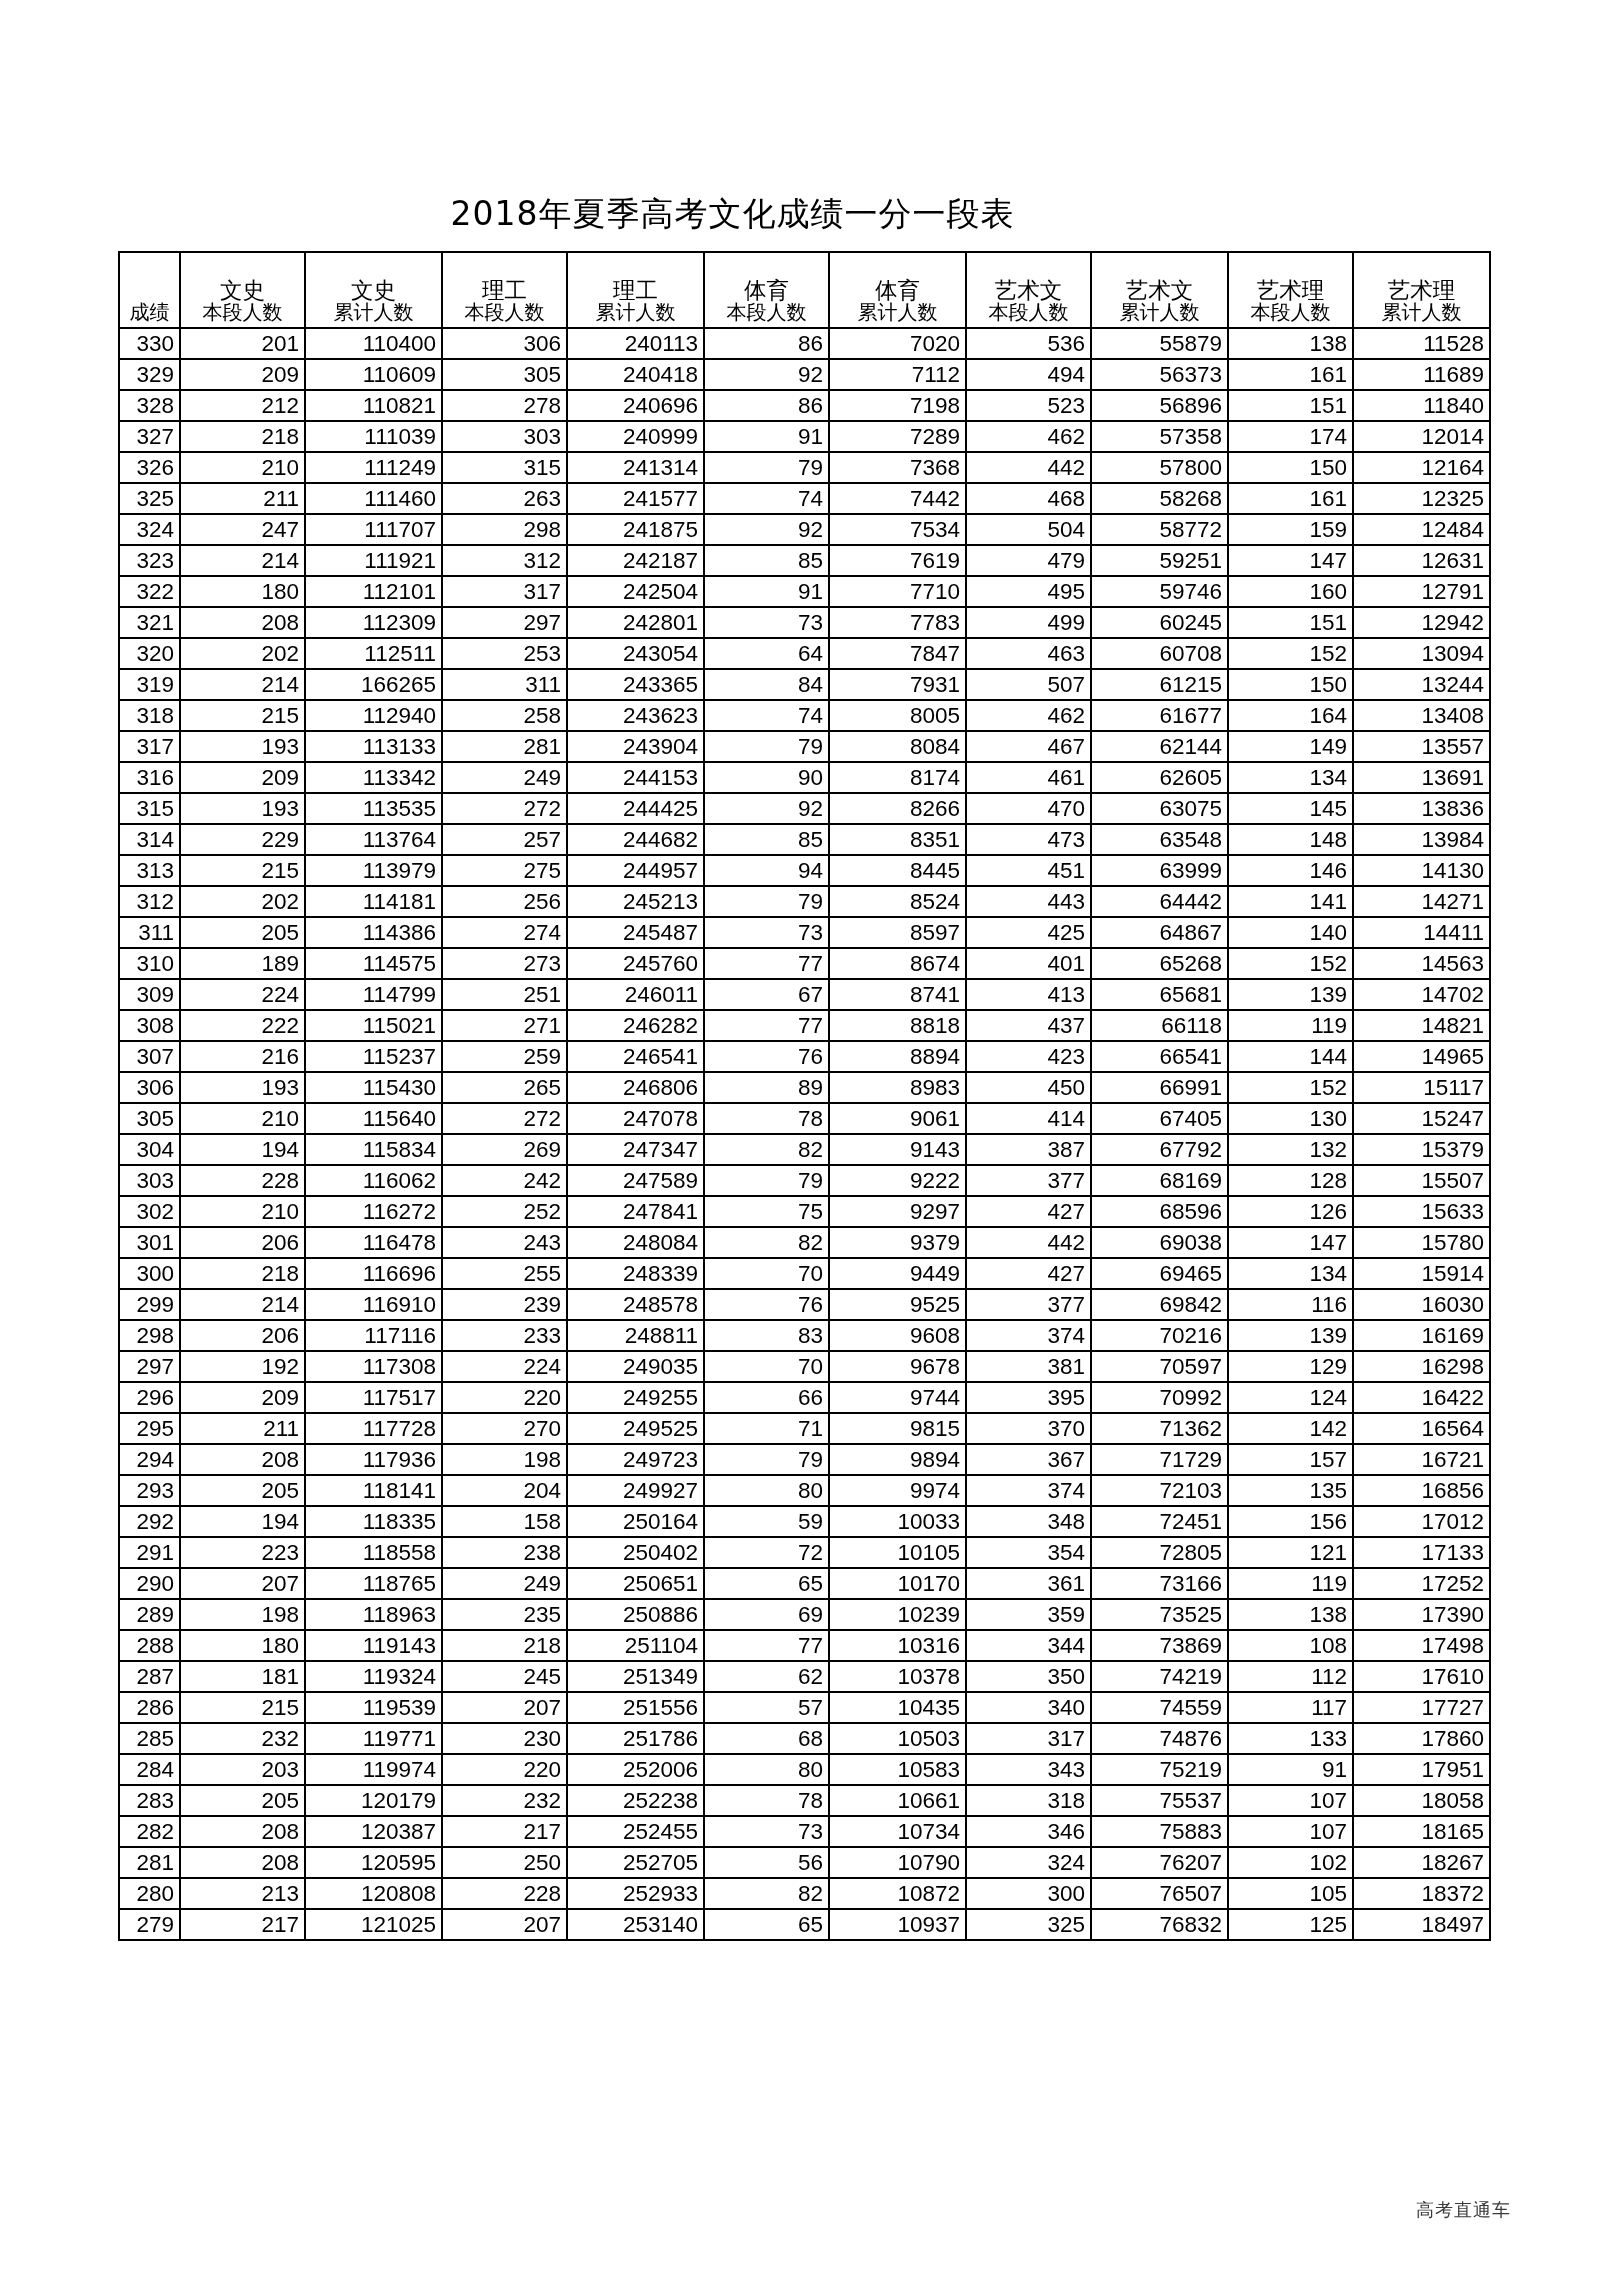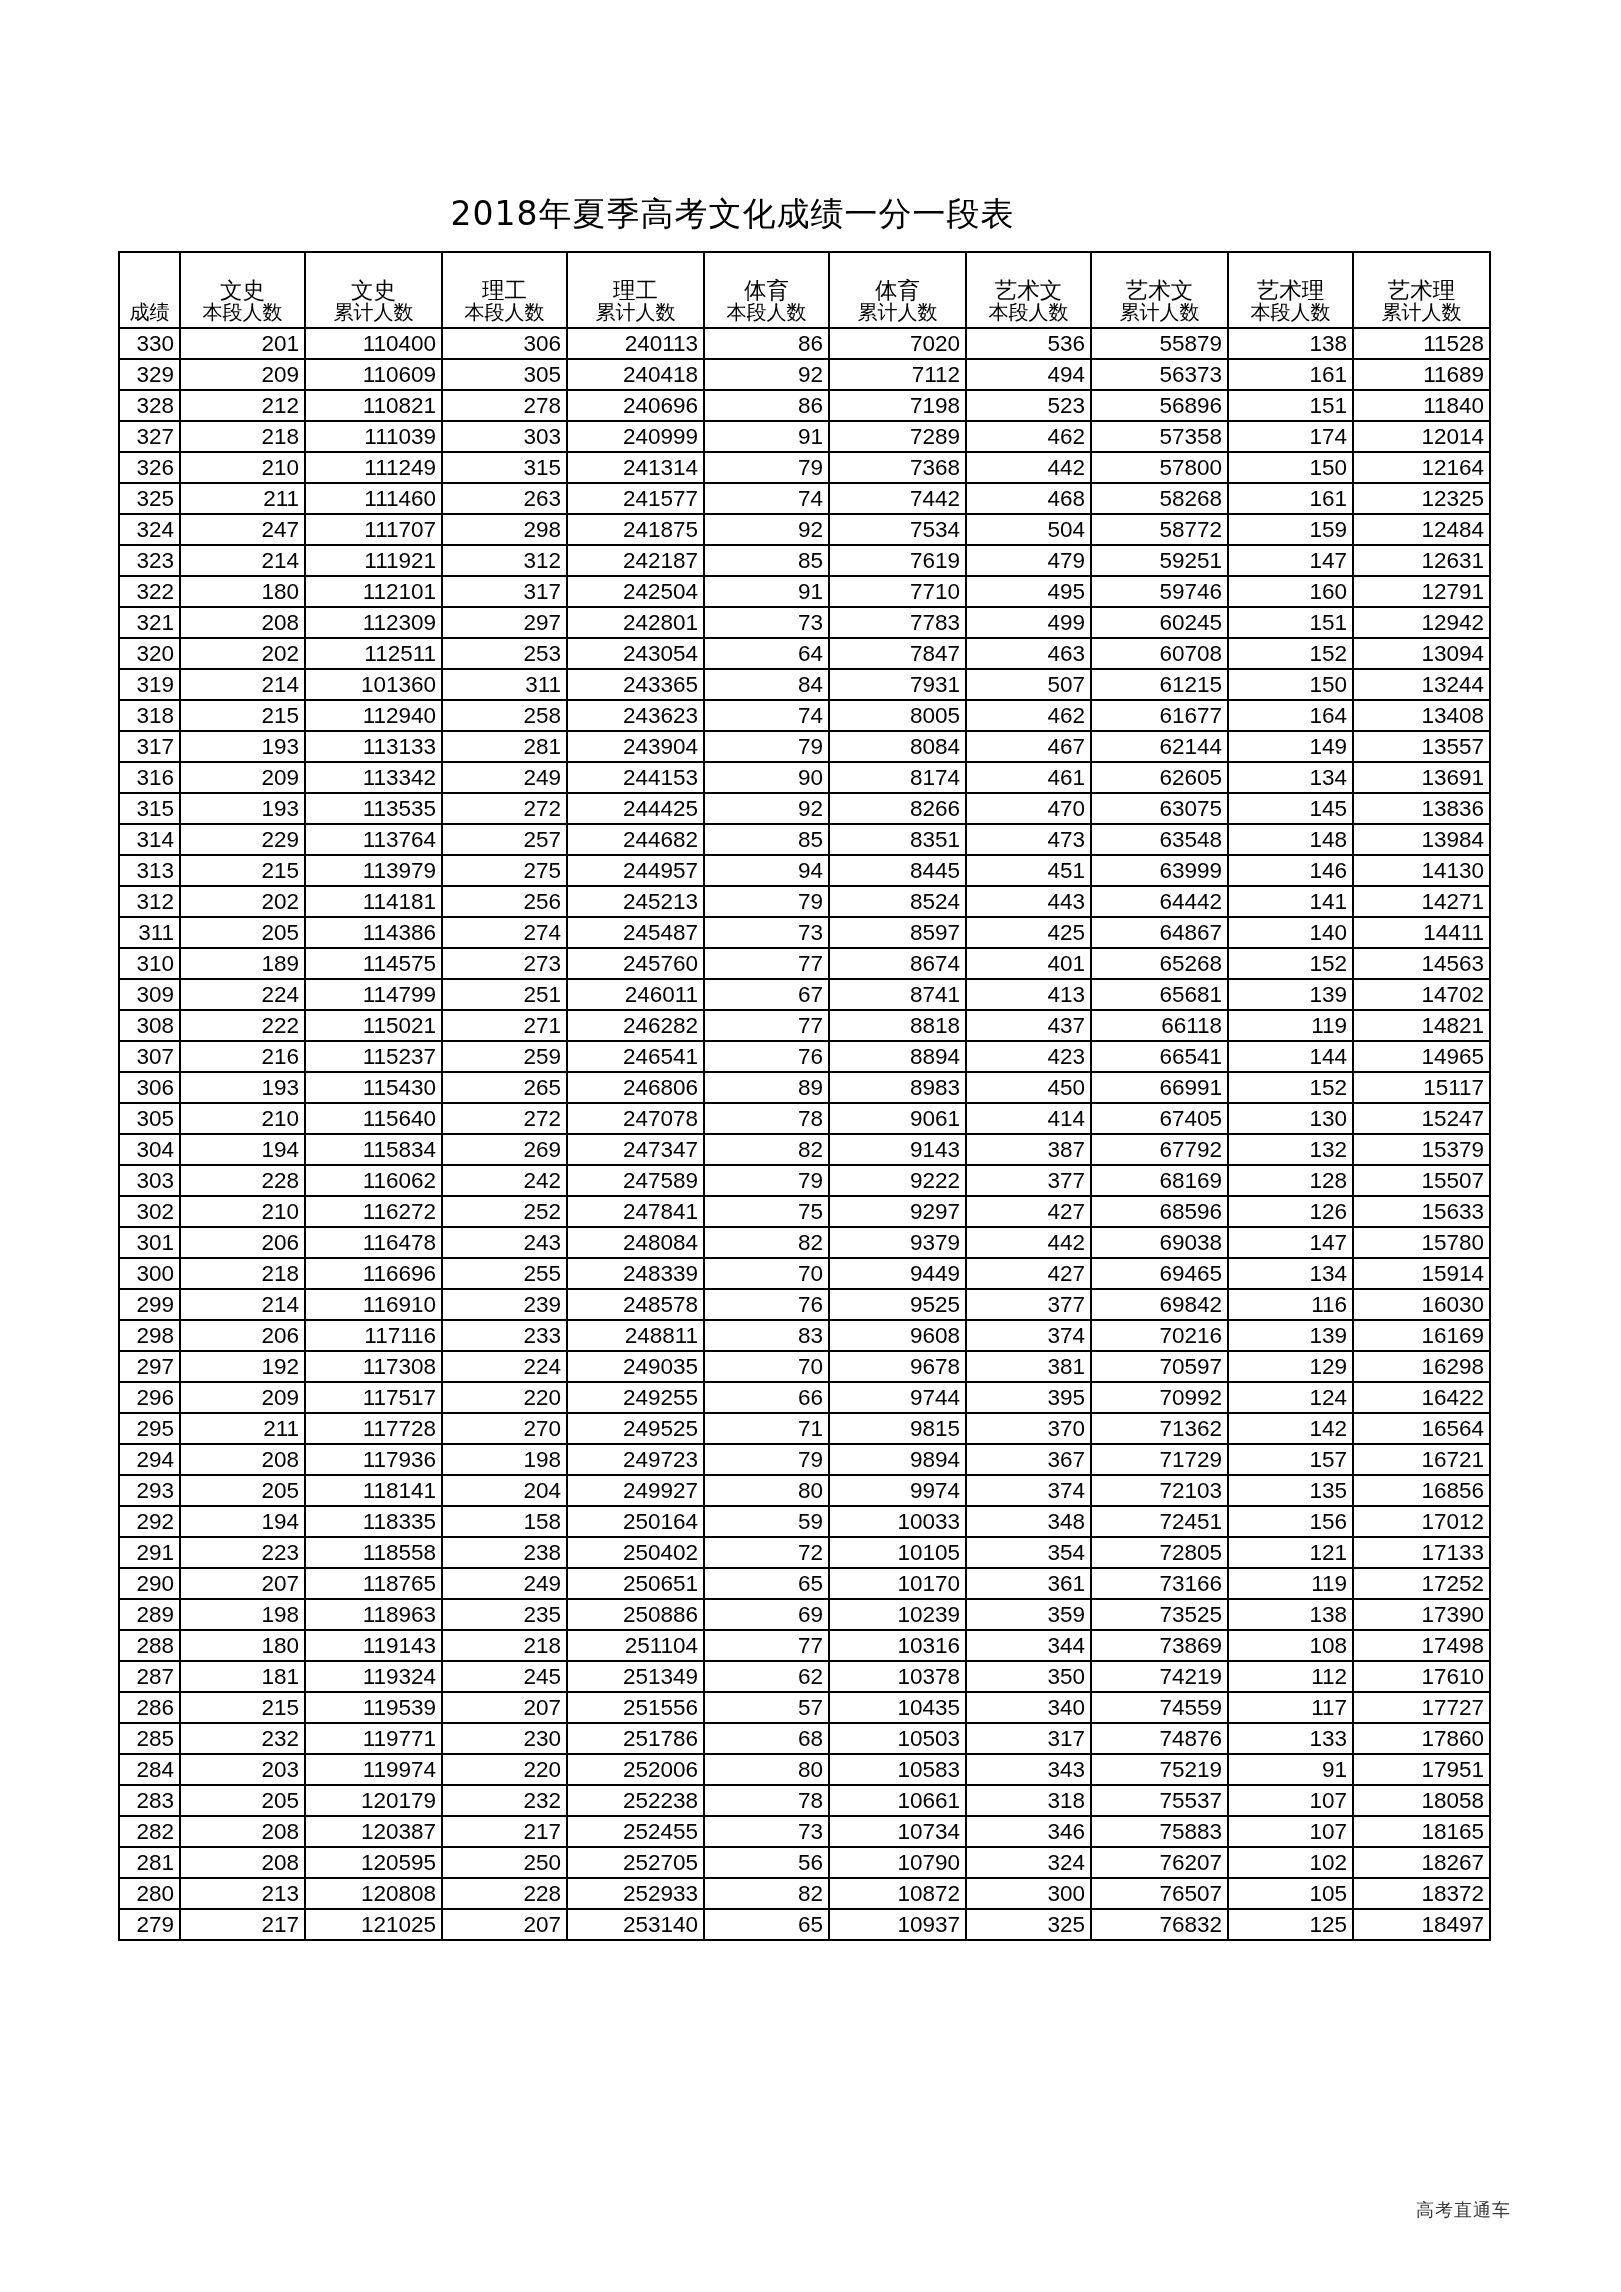--- a/index.html
+++ b/index.html
@@ -291,21 +291,21 @@
           <td>64</td>
           <td>7847</td>
           <td>463</td>
           <td>60708</td>
           <td>152</td>
           <td>13094</td>
         </tr>
         <tr>
           <td>319</td>
           <td>214</td>
-          <td>101360</td>
+          <td>166265</td>
           <td>311</td>
           <td>243365</td>
           <td>84</td>
           <td>7931</td>
           <td>507</td>
           <td>61215</td>
           <td>150</td>
           <td>13244</td>
         </tr>
         <tr>

